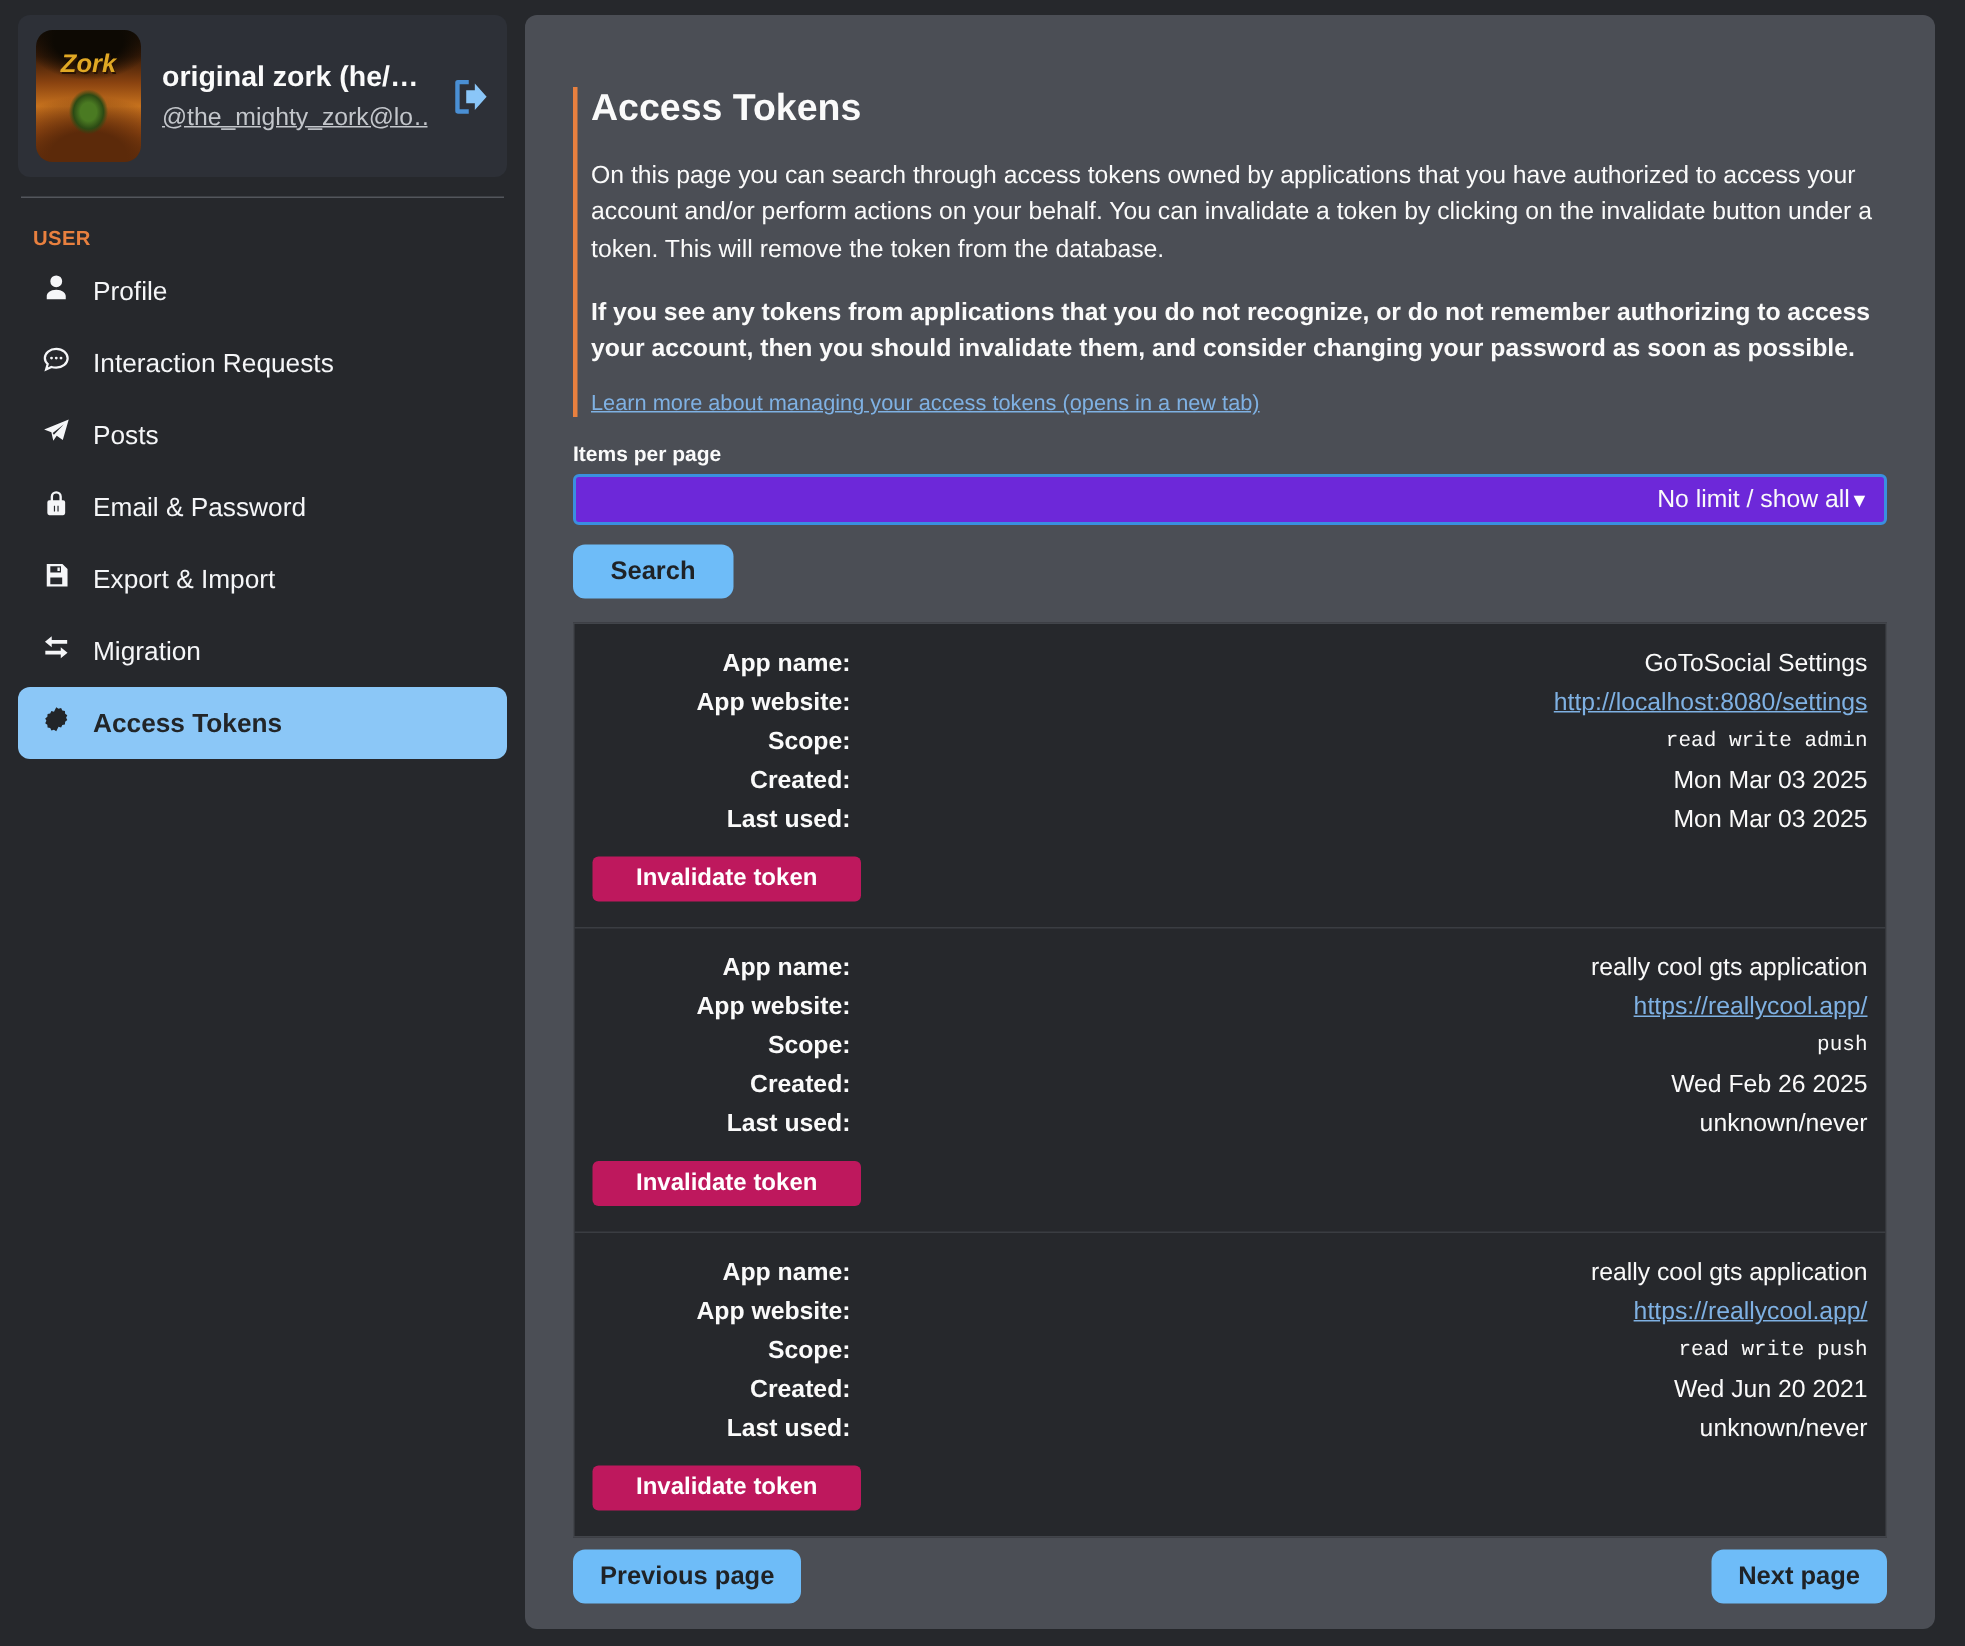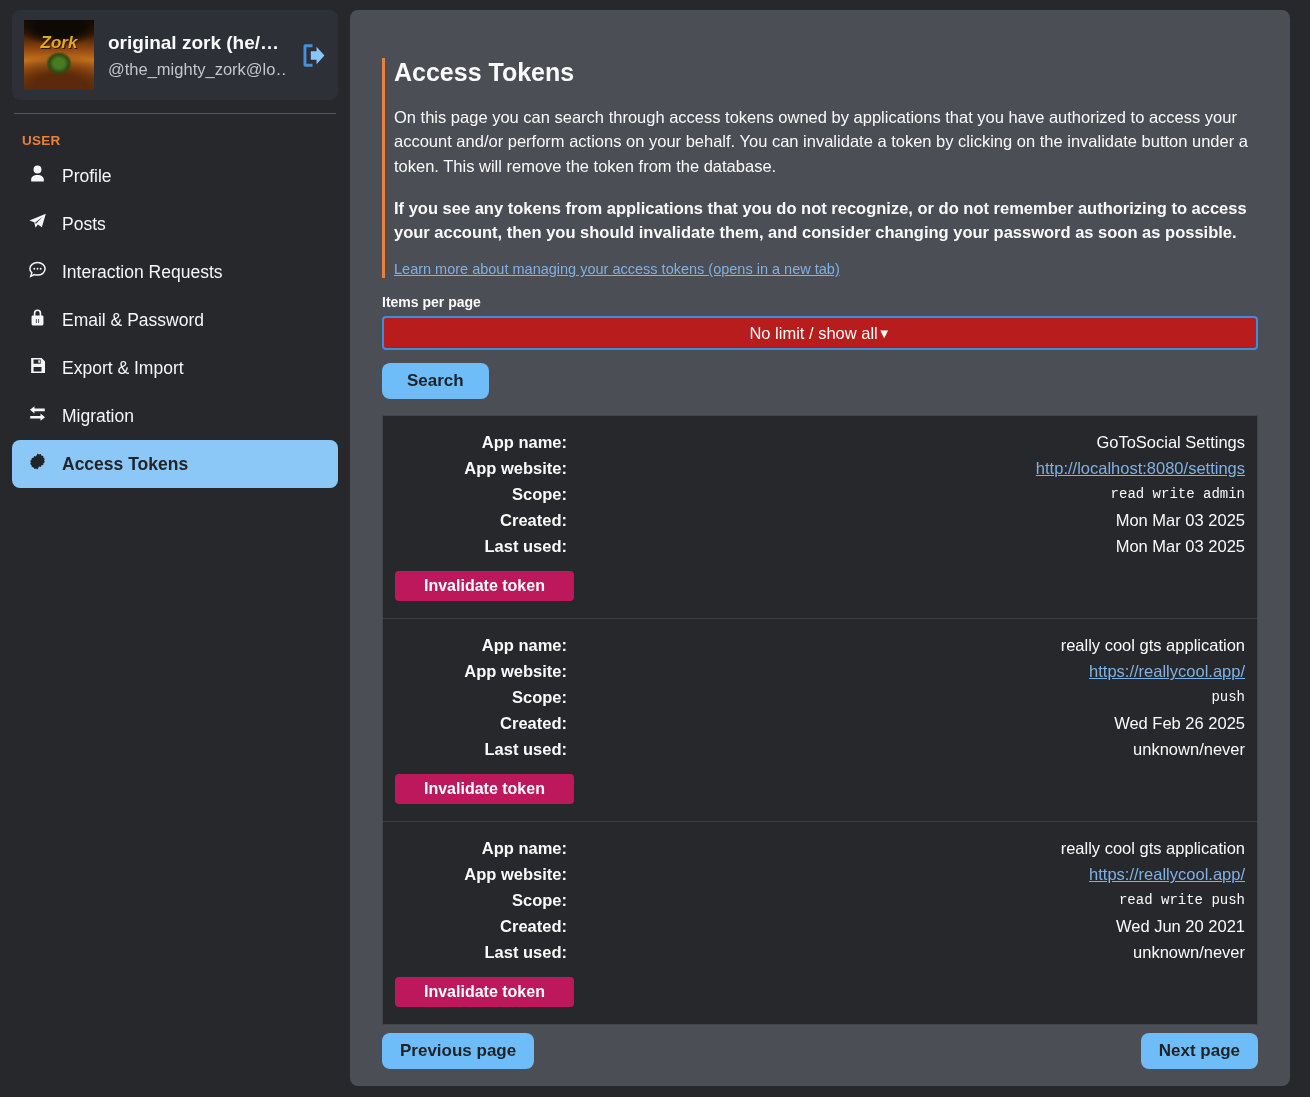--- a/index.html
+++ b/index.html
@@ -11,36 +11,36 @@
     overflow:hidden;
   }
 
   
   .sidebar { position:absolute; left:0; top:0; width:350px; height:1097px; }
   .user-card {
     margin:10px 12px 0 12px; background:#2d3037; border-radius:8px;
     padding:10px 12px; display:flex; align-items:center; gap:14px;
   }
   .avatar {
-    width:70px; height:70px; border-radius:0; flex-shrink:0;
+    width:70px; height:88px; border-radius:11px; flex-shrink:0;
     position:relative; overflow:hidden;
     background:
       radial-gradient(ellipse 60% 30% at 50% 8%, #0d0903 55%, rgba(13,9,3,0) 100%),
       radial-gradient(ellipse 22% 20% at 50% 62%, #4a7a22 35%, #2c4a14 65%, rgba(44,74,20,0) 85%),
       radial-gradient(ellipse 90% 45% at 50% 95%, #5c2a0a 40%, rgba(92,42,10,0) 100%),
       linear-gradient(180deg, #140d05 0%, #3a1c08 20%, #8a4310 40%, #c8731e 58%, #a85314 78%, #5c2a0a 100%);
   }
   .avatar .zork-text {
     position:absolute; top:13px; left:0; right:0; text-align:center;
     font-weight:bold; font-style:italic; font-size:17px; color:#e0a824;
     text-shadow:1px 1px 0 #2a1404;
   }
   .user-names { flex:1; min-width:0; }
   .display-name { font-weight:bold; font-size:19px; white-space:nowrap; overflow:hidden; }
-  .handle { font-size:16.5px; color:#c3c6cb; margin-top:6px; white-space:nowrap; overflow:hidden; }
+  .handle { font-size:16.5px; color:#c3c6cb; margin-top:6px; white-space:nowrap; overflow:hidden;text-decoration:underline; }
   .logout-btn { background:none; border:none; padding:0; cursor:pointer; flex-shrink:0; }
   .logout-btn svg { width:27px; height:27px; display:block; }
 
   .sidebar-divider { border:none; border-top:1px solid #53565c; margin:13px 14px 0 14px; }
 
   .section-label {
     color:#e8803f; font-weight:bold; font-size:13.5px;
     margin:19px 0 4px 22px; letter-spacing:.02em;
   }
   .menu { list-style:none; margin:0; padding:0 12px; }
@@ -59,22 +59,22 @@
     background:#4b4e55; border-radius:8px; padding:48px 32px 0 32px;
   }
   .intro { border-left:3px solid #e8803f; padding-left:9px; }
   .page-title { font-size:25px; font-weight:bold; margin:0 0 18px 0; }
   .intro p { font-size:16.5px; line-height:1.47; margin:0 0 16px 0; max-width:885px; }
   .intro p.warn { font-weight:bold; margin-top:18px; }
   .learn-link { color:#7fb1e3; font-size:14.5px; text-decoration:underline; cursor:pointer; }
 
   .form-label { font-weight:bold; font-size:14px; margin:16px 0 6px 0; }
   .select {
-    height:34px; background:#b91c1c; border:2px solid #3a8fdf; border-radius:4px;
-    display:flex; align-items:center; justify-content:center;
+    height:34px; background:#6d28d9; border:2px solid #3a8fdf; border-radius:4px;
+    display:flex; align-items:center; justify-content:flex-end;
     padding:0 10px; font-size:16.5px; cursor:pointer;
   }
   .select .arrow { font-size:13px; color:#fff; }
 
   .btn-blue {
     display:inline-block; background:#6ebcf8; color:#1f2226;
     font-family:"Liberation Sans", sans-serif;
     font-weight:bold; font-size:17px; border:none; border-radius:8px;
     padding:8px 18px; cursor:pointer;
   }
@@ -135,35 +135,35 @@
       <span>
         <svg viewBox="0 0 24 24" width="19" height="19">
             <path fill="currentColor" d="M12 12a5 5 0 1 0 0-10 5 5 0 0 0 0 10zm0 2c-4.9 0-8 2.6-8 5.4V22h16v-2.6c0-2.8-3.1-5.4-8-5.4z"></path>
           </svg>
       </span>
       <span>Profile</span>
     </li>
     <li class="menu-item">
       <span>
         <svg viewBox="0 0 24 24" width="19" height="19">
-            <path fill="currentColor" d="M22.5 2.2 1.8 10.6l6.1 2.3 1.6 7.1 2.9-4.3 5.1 3.7 5-17.2zM9 13.5l9.5-7.4L10 14.9l-1-1.4z"></path>
-          </svg>
-      </span>
-      <span>Posts</span>
-    </li>
-    <li class="menu-item">
-      <span>
-        <svg viewBox="0 0 24 24" width="19" height="19">
           <path fill="none" stroke="currentColor" stroke-width="1.9" d="M12 3.2C6.7 3.2 2.4 6.7 2.4 11c0 1.9.9 3.7 2.4 5L3.5 20.6l4.4-2.1c1.3.4 2.7.6 4.1.6 5.3 0 9.6-3.5 9.6-7.9S17.3 3.2 12 3.2z"></path>
           <circle cx="8" cy="11" r="1.2" fill="currentColor"></circle>
             <circle cx="12" cy="11" r="1.2" fill="currentColor"></circle>
             <circle cx="16" cy="11" r="1.2" fill="currentColor"></circle>
         </svg>
       </span>
       <span>Interaction Requests</span>
+    </li>
+    <li class="menu-item">
+      <span>
+        <svg viewBox="0 0 24 24" width="19" height="19">
+            <path fill="currentColor" d="M22.5 2.2 1.8 10.6l6.1 2.3 1.6 7.1 2.9-4.3 5.1 3.7 5-17.2zM9 13.5l9.5-7.4L10 14.9l-1-1.4z"></path>
+          </svg>
+      </span>
+      <span>Posts</span>
     </li>
     <li class="menu-item">
       <span>
         <svg viewBox="0 0 24 24" width="19" height="19">
             <path fill="currentColor" d="M12 1.8A4.7 4.7 0 0 0 7.3 6.5v3H6.2A1.7 1.7 0 0 0 4.5 11.2v9.1A1.7 1.7 0 0 0 6.2 22h11.6a1.7 1.7 0 0 0 1.7-1.7v-9.1a1.7 1.7 0 0 0-1.7-1.7h-1.1v-3A4.7 4.7 0 0 0 12 1.8zm-2.7 7.7v-3a2.7 2.7 0 0 1 5.4 0v3H9.3zM10 14h1v5h-1zm3 0h1v5h-1z"></path>
           </svg>
       </span>
       <span>Email &amp; Password</span>
     </li>
     <li class="menu-item">

